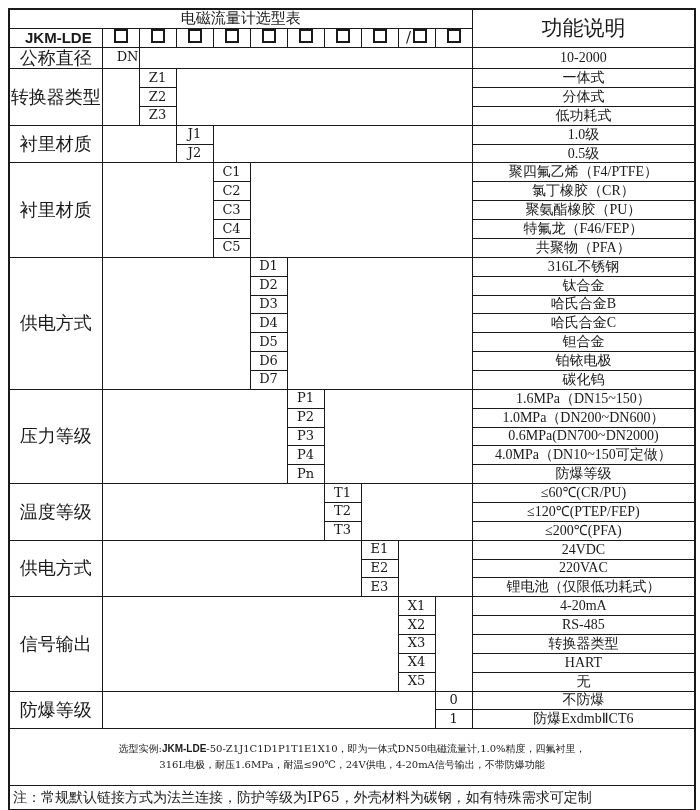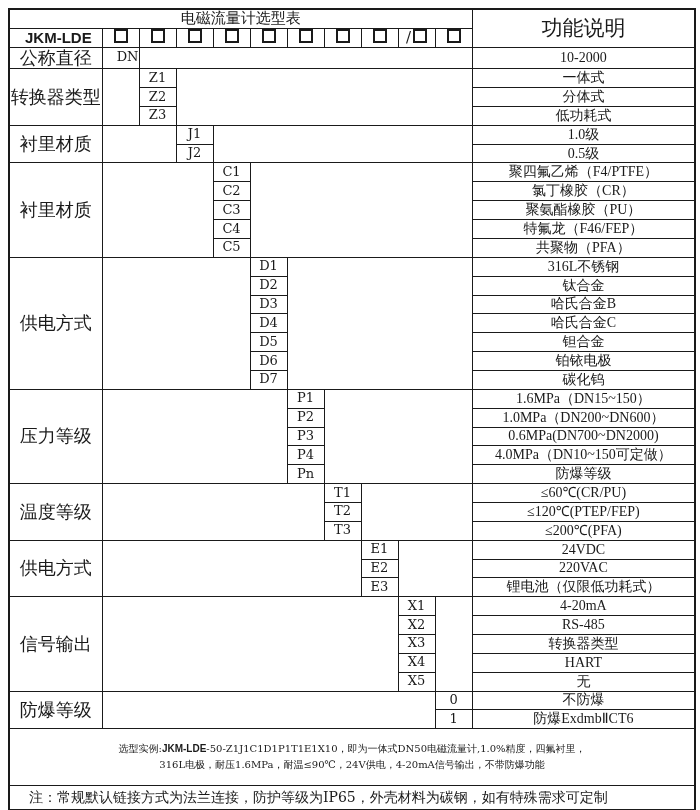--- a/index.html
+++ b/index.html
@@ -22,21 +22,21 @@
            font-size:15px;text-align:left;padding-left:15px;}
   td.lbl{font-size:18px;}
   td.code{font-size:13px;}
   td.code.left{text-align:right;padding-left:3px;}
   td.desc{font-size:14px;font-family:Liberation Serif, serif;}
   span.box{display:inline-block;width:10px;height:10px;border:2px solid #1a1a1a;
            vertical-align:-1px;background:#fff;}
   span.slash{font-size:15px;margin-right:2px;}
   td.example{white-space:normal;font-size:10px;line-height:1.6;}
   td.example .bold-model{font-family:"Liberation Sans","DejaVu Sans",sans-serif;font-weight:bold;}
-  td.note{text-align:left;padding-left:19px;font-size:14px;}
+  td.note{text-align:left;padding-left:3px;font-size:14px;}
 </style>
 </head>
 <body>
 
 <table>
   <colgroup>
     <col class="c-label">
       <col class="c-code">
       <col class="c-code">
       <col class="c-code">

